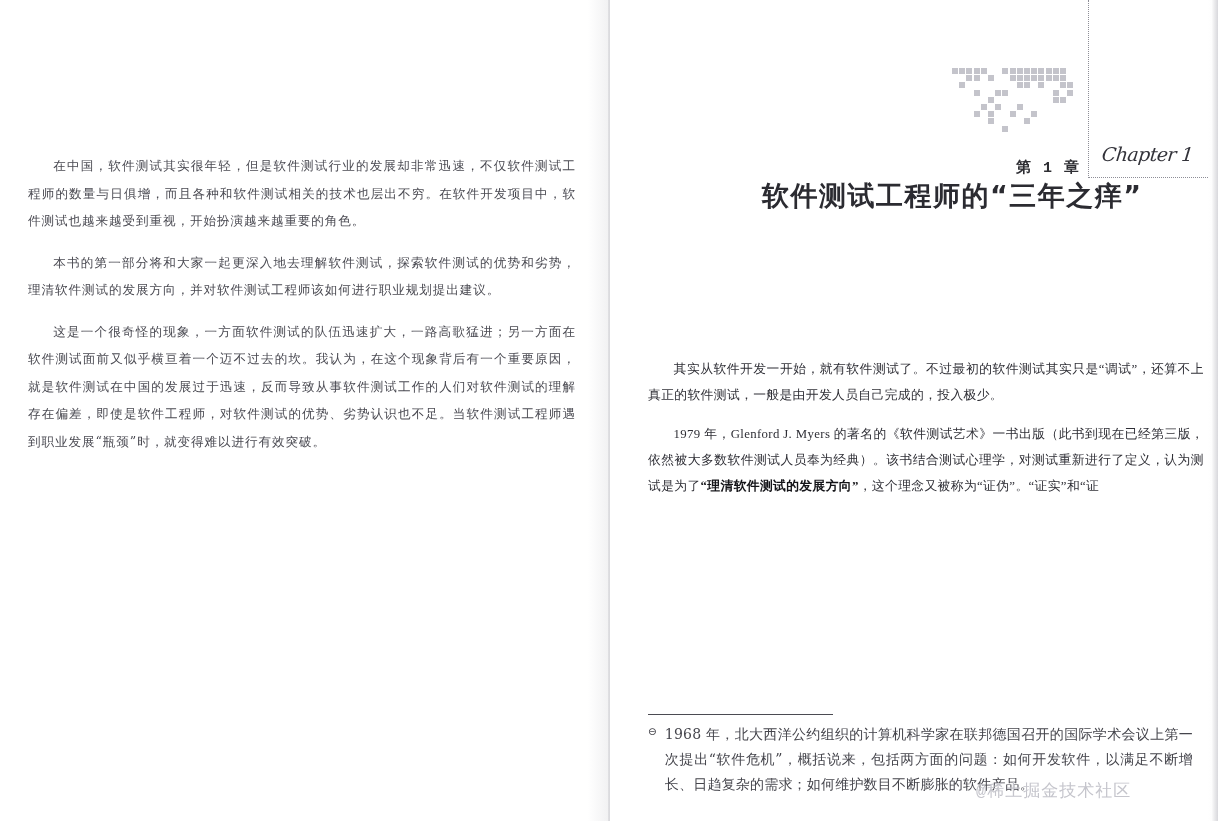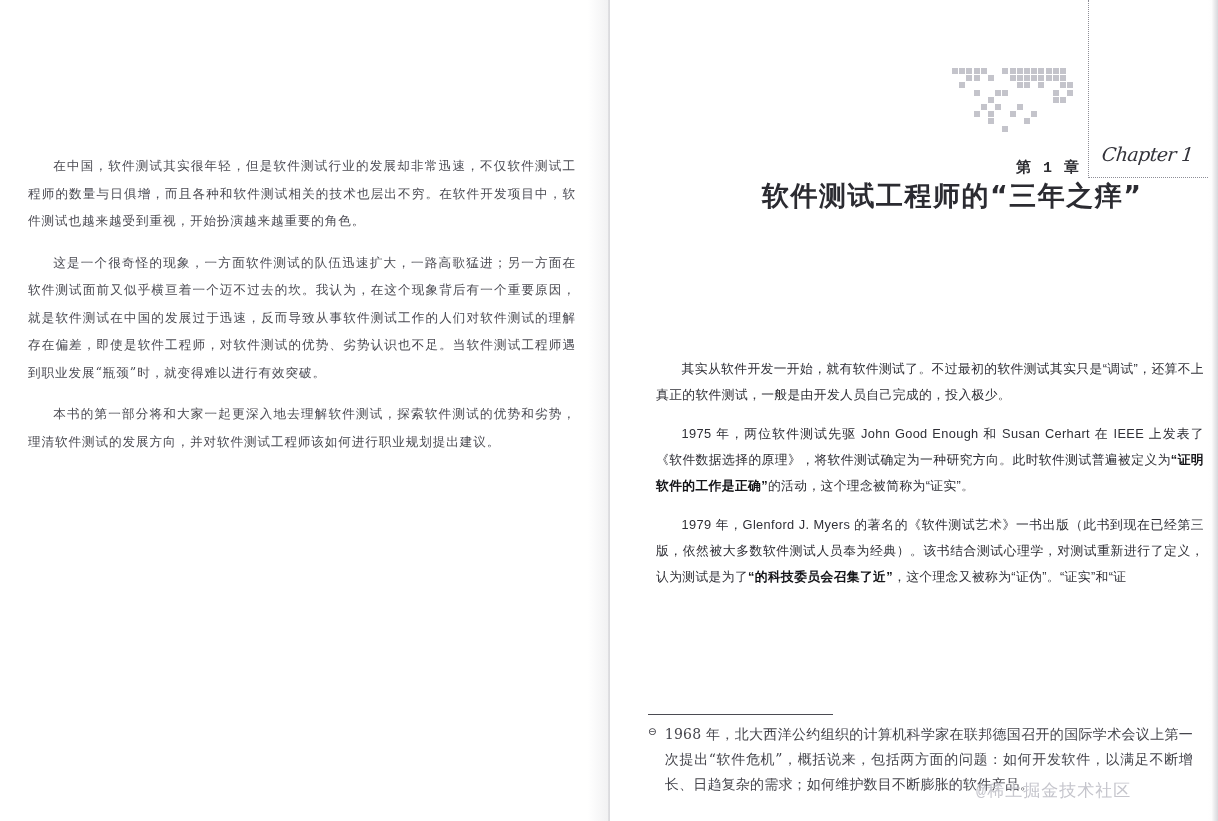--- a/index.html
+++ b/index.html
@@ -167,22 +167,22 @@
     font-size: 17px;
     font-weight: 700;
     color: #17171b;
     letter-spacing: 0.5px;
   }
   .section-h .secnum {
     display: inline-block;
     min-width: 46px;
   }
   .rp {
-    margin: 0 0 13px 8px;
-    font-family: Liberation Sans, sans-serif;
+    margin: 0 0 13px 0;
+    font-family: Liberation Serif, serif;
     font-size: 12.8px;
     line-height: 26px;
     color: #2f2f36;
     text-align: justify;
     text-indent: 2em;
     letter-spacing: 0.35px;
   }
   .rp b {
     font-weight: 700;
     color: #141418;
@@ -244,22 +244,22 @@
 
 <div id="page">
 
   <div class="gutter-shadow"></div>
   <div class="gutter-line"></div>
   <div class="paper-edge-right"></div>
 
   <div class="page-left">
     <div class="left-body">
       <p class="cn-para">在中国，软件测试其实很年轻，但是软件测试行业的发展却非常迅速，不仅软件测试工程师的数量与日俱增，而且各种和软件测试相关的技术也层出不穷。在软件开发项目中，软件测试也越来越受到重视，开始扮演越来越重要的角色。</p>
+      <p class="cn-para">本书的第一部分将和大家一起更深入地去理解软件测试，探索软件测试的优势和劣势，理清软件测试的发展方向，并对软件测试工程师该如何进行职业规划提出建议。</p>
       <p class="cn-para">这是一个很奇怪的现象，一方面软件测试的队伍迅速扩大，一路高歌猛进；另一方面在软件测试面前又似乎横亘着一个迈不过去的坎。我认为，在这个现象背后有一个重要原因，就是软件测试在中国的发展过于迅速，反而导致从事软件测试工作的人们对软件测试的理解存在偏差，即使是软件工程师，对软件测试的优势、劣势认识也不足。当软件测试工程师遇到职业发展“瓶颈”时，就变得难以进行有效突破。</p>
-      <p class="cn-para">本书的第一部分将和大家一起更深入地去理解软件测试，探索软件测试的优势和劣势，理清软件测试的发展方向，并对软件测试工程师该如何进行职业规划提出建议。</p>
     </div>
   </div>
 
   <div class="page-right">
 
     <div class="chapter-head">
       <div class="dot-rule-v"></div>
       <div class="dot-rule-h"></div>
       <div class="pixel-mosaic" id="mosaic">
           <div class="px" style="left: 0px; top: 0px; background: rgb(196, 196, 203);"></div>
@@ -314,22 +314,21 @@
         </div>
       <div class="chapter-num-cn">第 1 章</div>
       <div class="chapter-num-en">Chapter 1</div>
     </div>
 
     <div class="chapter-title">软件测试工程师的“三年之痒”</div>
 
     <div class="right-body">
       <div id="right-paras">
           <p class="rp"><span>其实从软件开发一开始，就有软件测试了。不过最初的软件测试其实只是“调试”，还算不上真正的软件测试，一般是由开发人员自己完成的，投入极少。</span></p>
-          <p class="rp"><span>1975 年，两位软件测试先驱 John Good Enough 和 Susan Cerhart 在 IEEE 上发表了《软件数据选择的原理》，将软件测试确定为一种研究方向。此时软件测试普遍被定义为</span><b>“证明软件的工作是正确”</b><span>的活动，这个理念被简称为“证实”。</span></p>
-          <p class="rp"><span>1979 年，Glenford J. Myers 的著名的《软件测试艺术》一书出版（此书到现在已经第三版，依然被大多数软件测试人员奉为经典）。该书结合测试心理学，对测试重新进行了定义，认为测试是为了</span><b>“的科技委员会召集了近”</b><span>，这个理念又被称为“证伪”。“证实”和“证</span></p>
+          <p class="rp"><span>1979 年，Glenford J. Myers 的著名的《软件测试艺术》一书出版（此书到现在已经第三版，依然被大多数软件测试人员奉为经典）。该书结合测试心理学，对测试重新进行了定义，认为测试是为了</span><b>“理清软件测试的发展方向”</b><span>，这个理念又被称为“证伪”。“证实”和“证</span></p>
         </div>
     </div>
 
     <div class="footnote-rule"></div>
     <div class="footnote">
       <span class="fn-mark">⊖</span>
       <span class="fn-text">1968 年，北大西洋公约组织的计算机科学家在联邦德国召开的国际学术会议上第一次提出“软件危机”，概括说来，包括两方面的问题：如何开发软件，以满足不断增长、日趋复杂的需求；如何维护数目不断膨胀的软件产品。</span>
     </div>
   </div>
 

